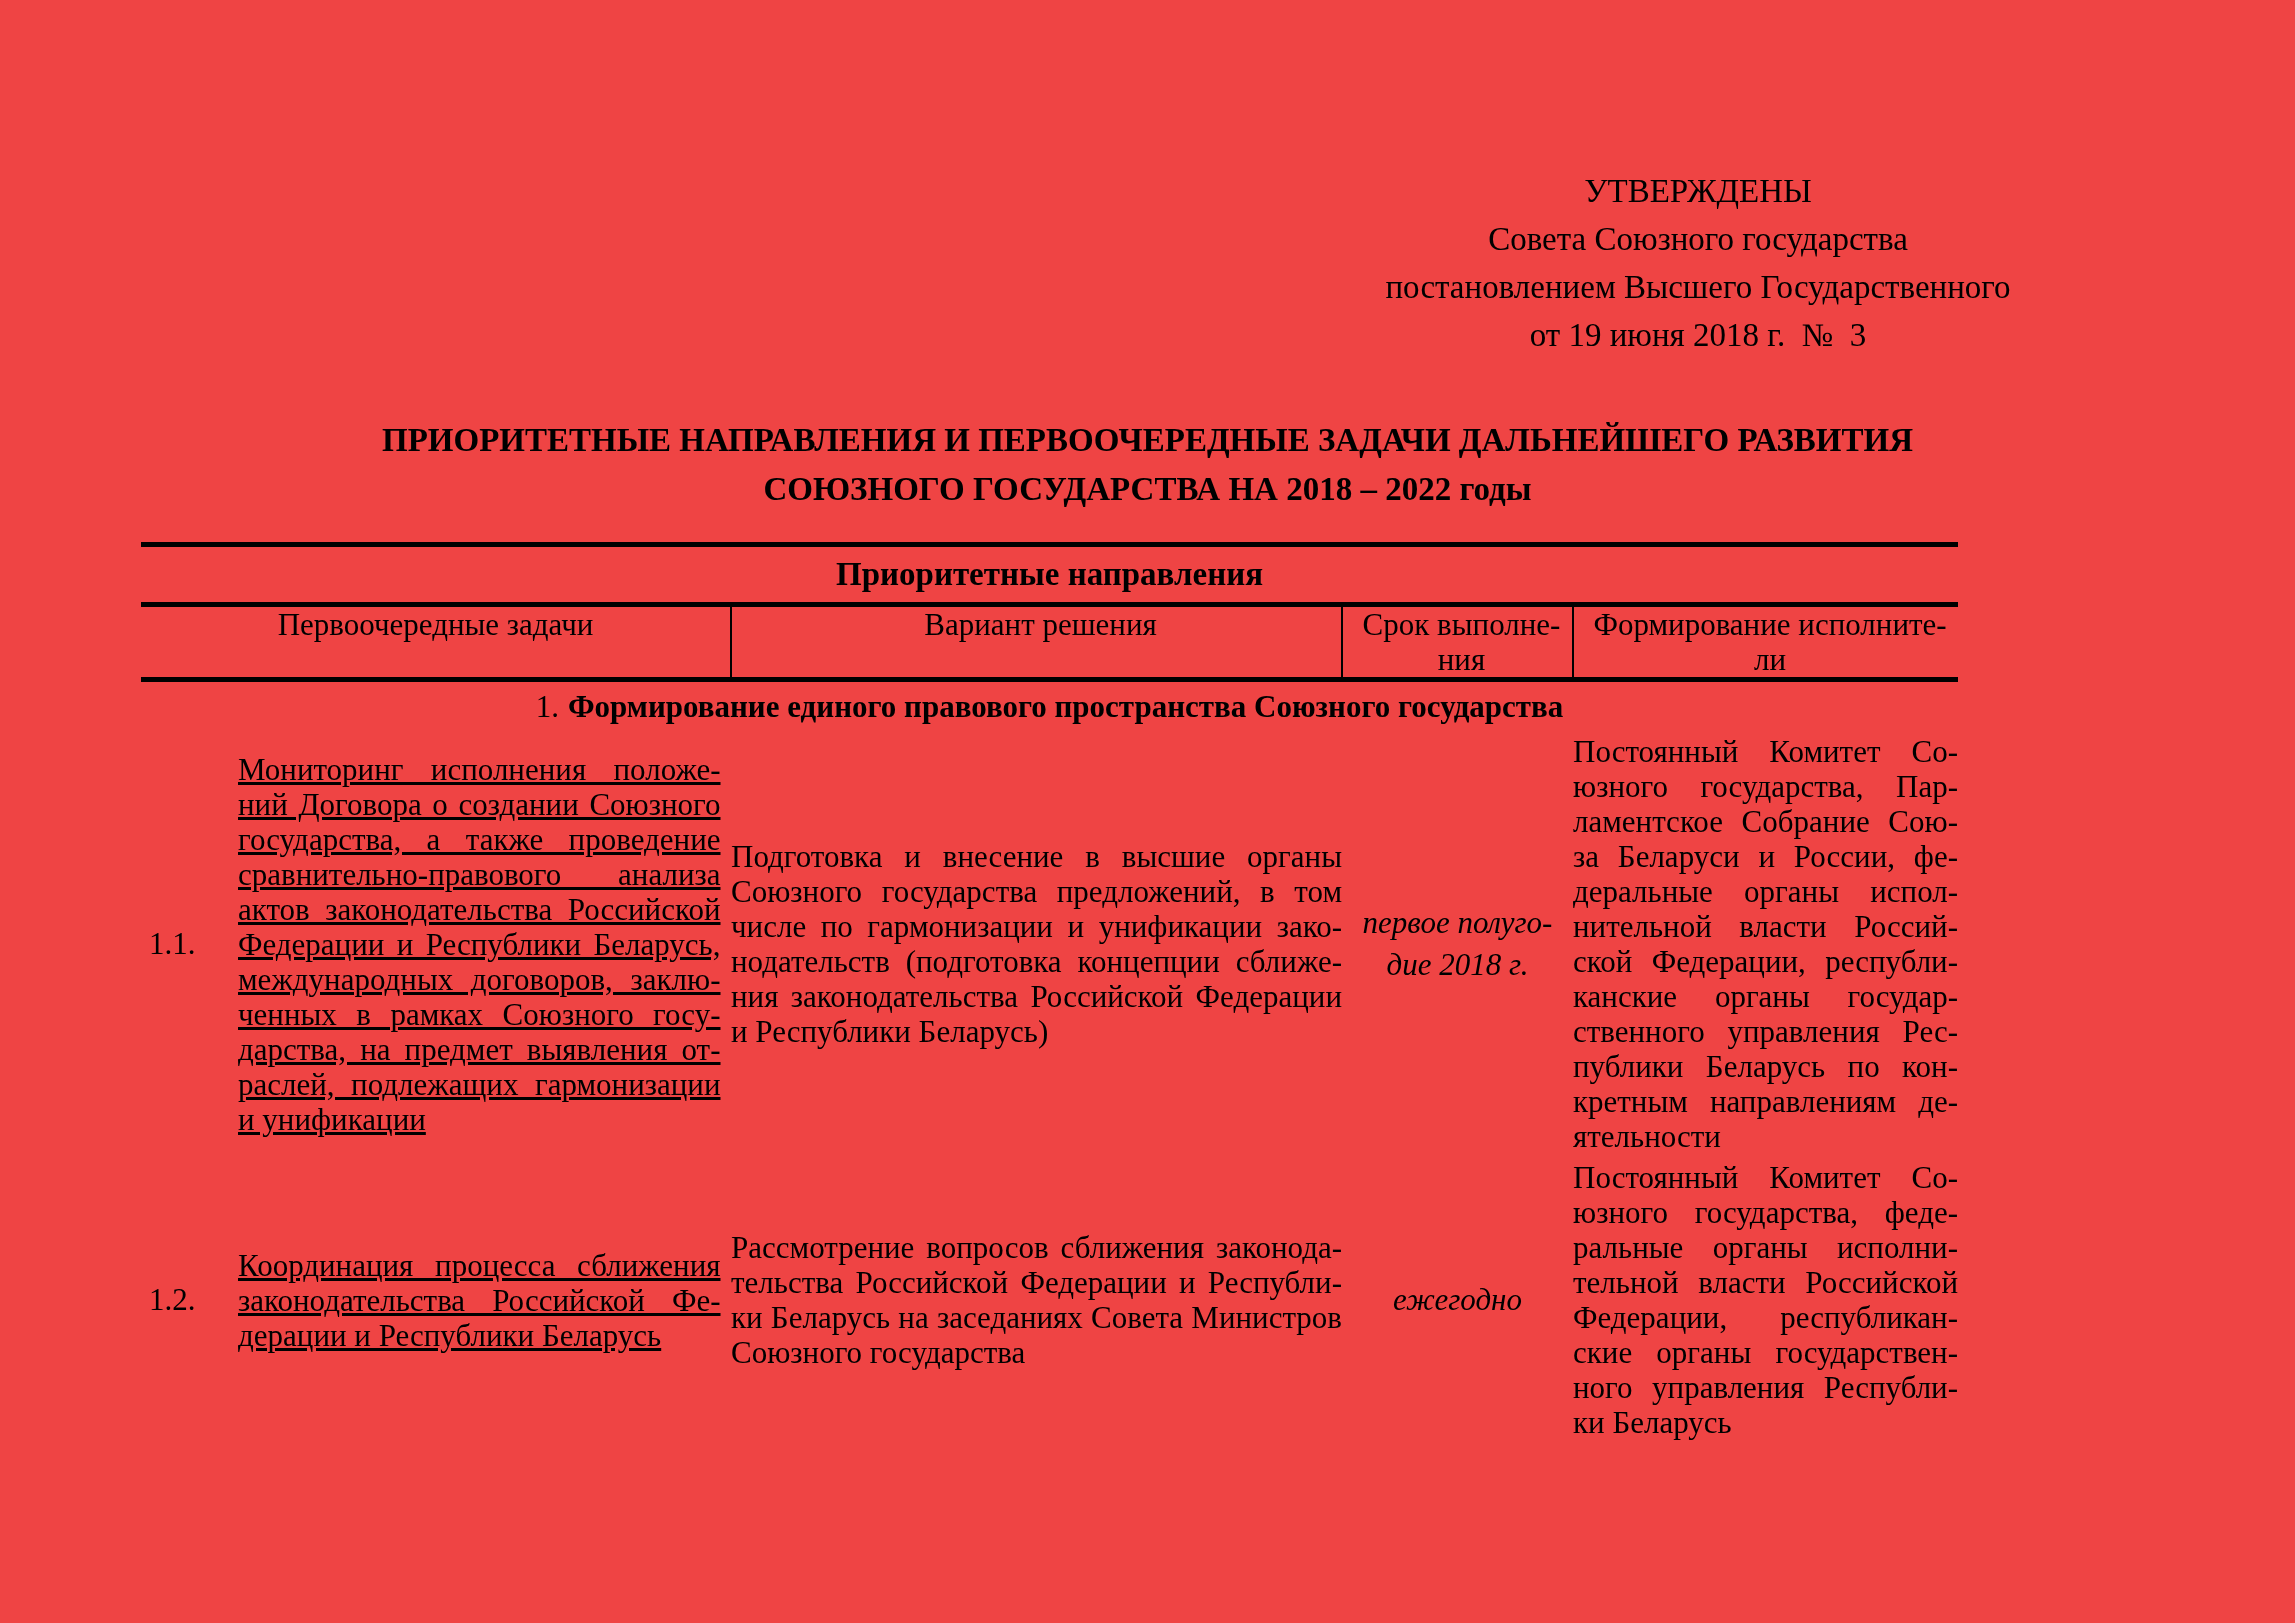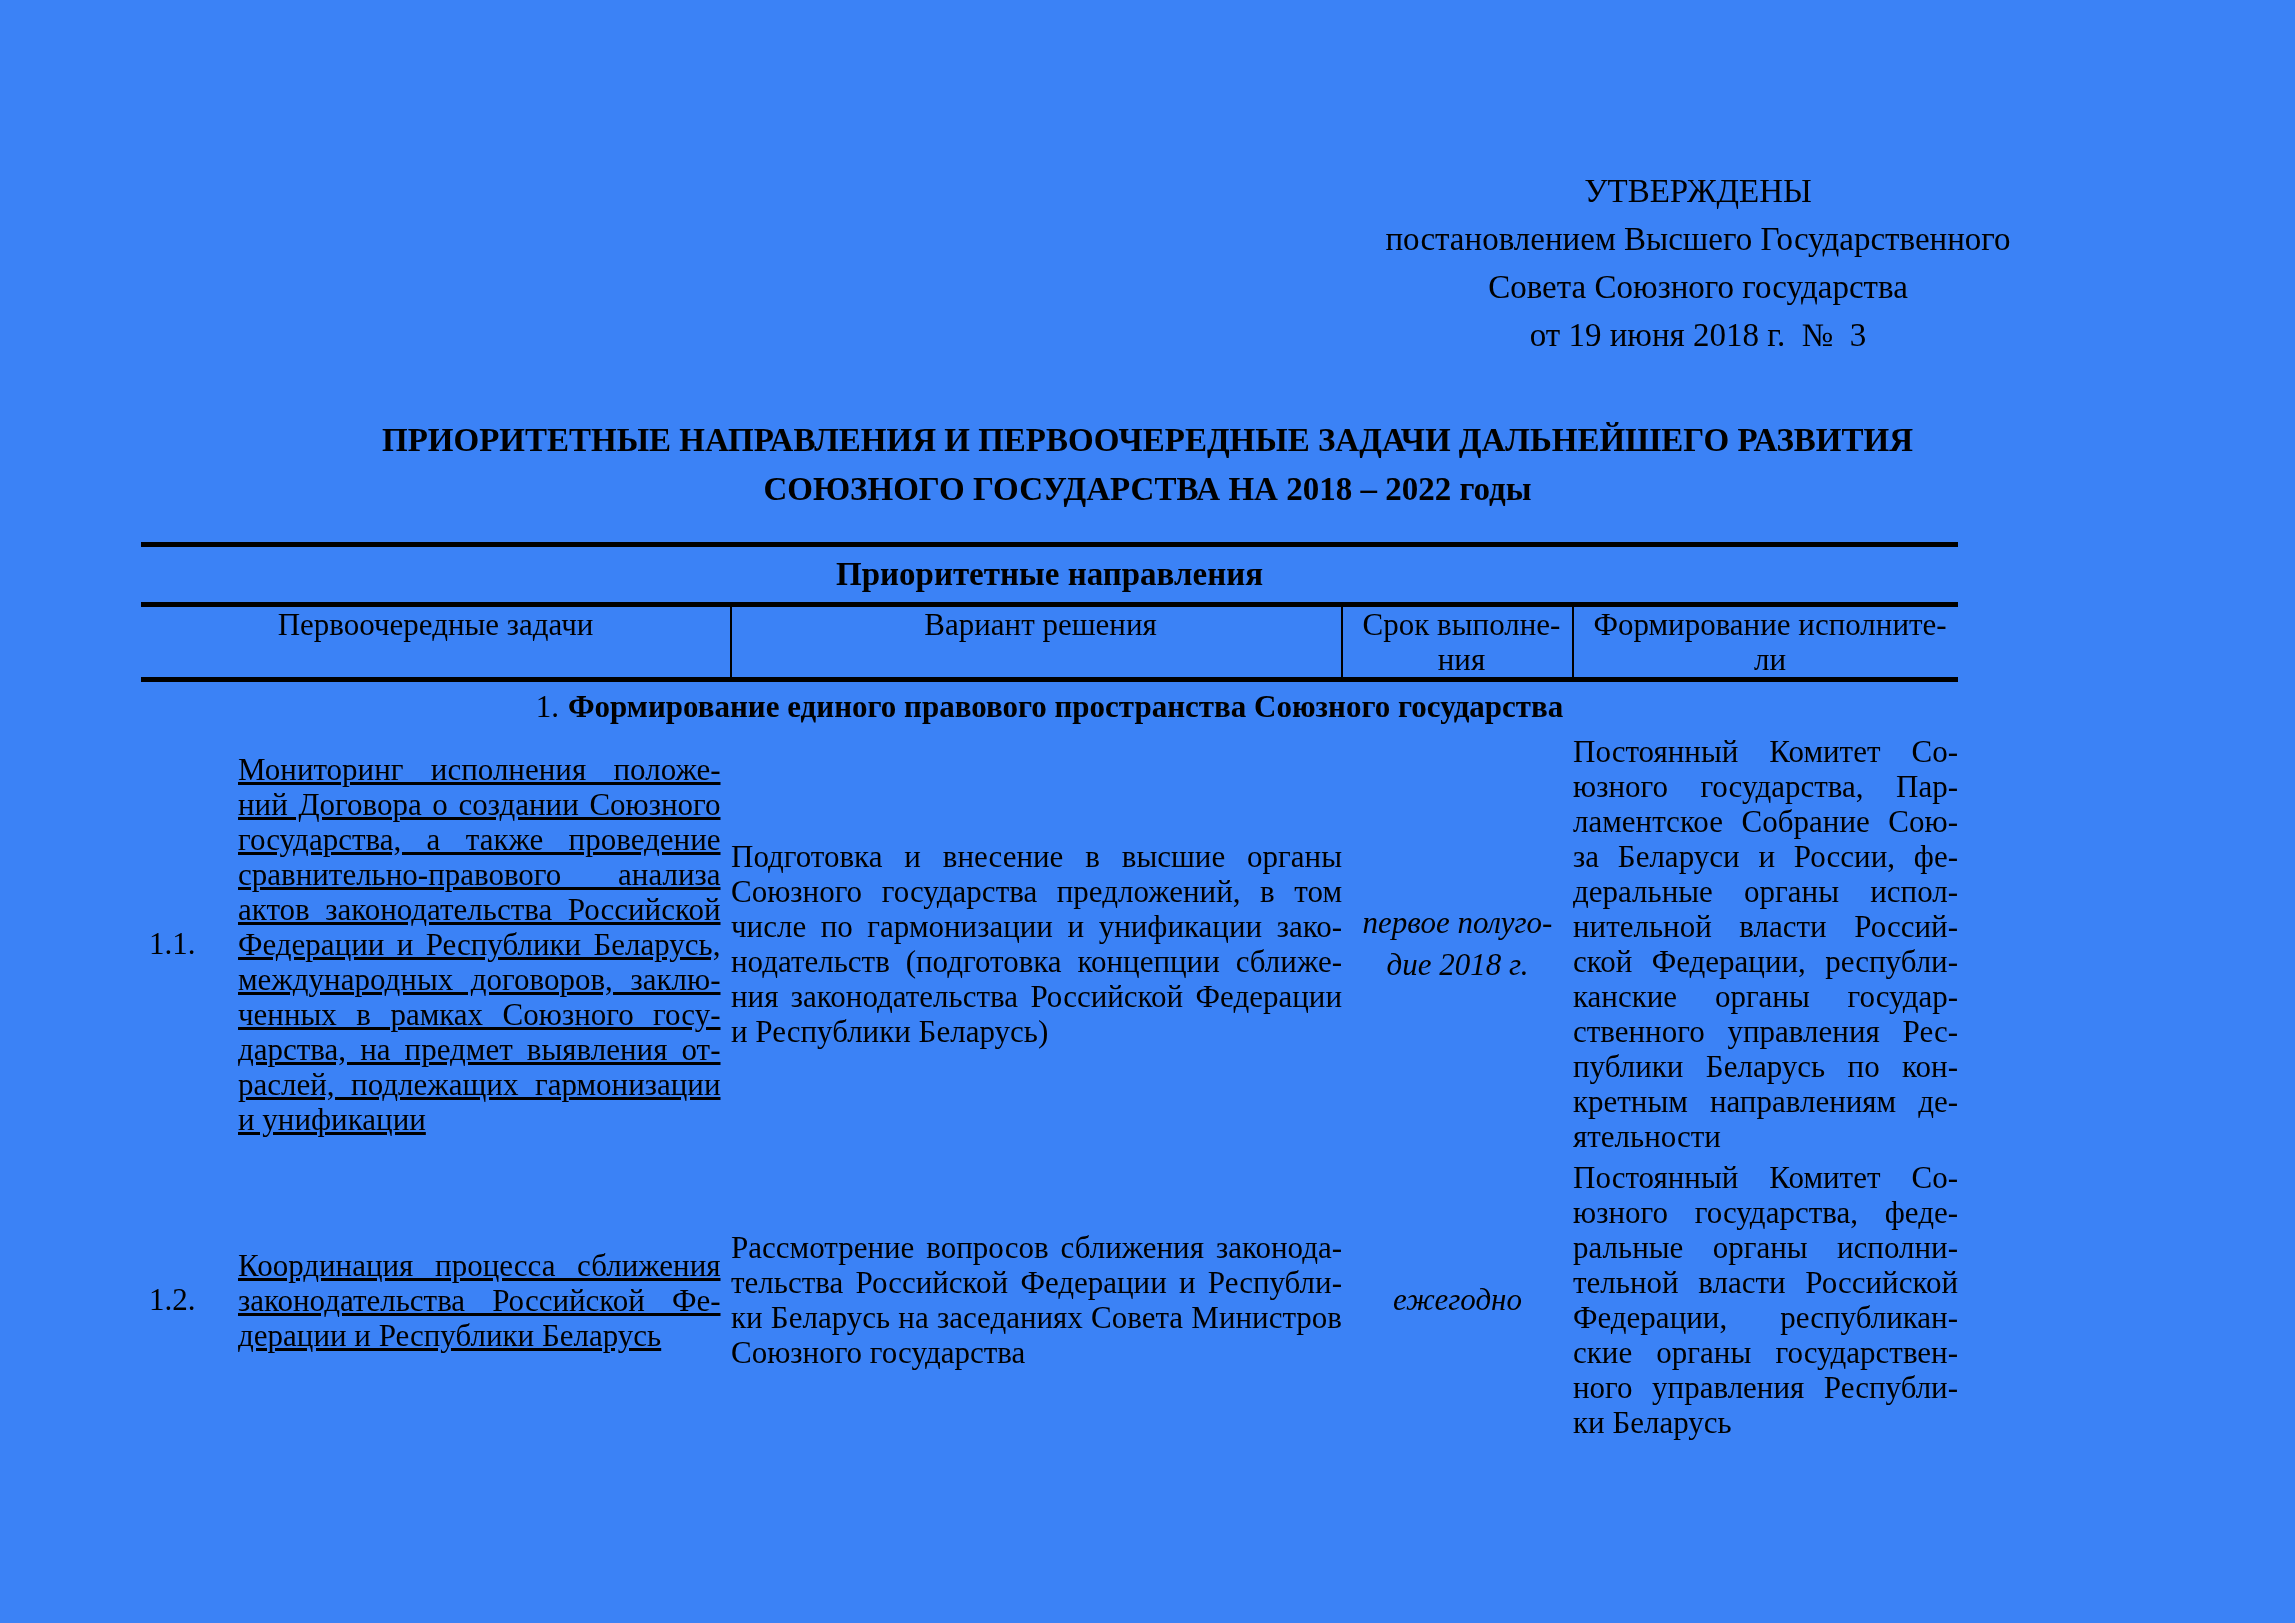--- a/index.html
+++ b/index.html
@@ -1,21 +1,21 @@
 <!DOCTYPE html>
 <html lang="ru" style="font-size:10.5px"><head>
 <meta charset="utf-8">
 <style>
   html, body { margin: 0; padding: 0; background: #ffffff; }
   body {
     width: 2295px; height: 1623px;
     color: #000;
     font-family: "Liberation Serif", "DejaVu Serif", serif;
   }
-  .page { position: relative; width: 2295px; height: 1623px; overflow: hidden; background: #3b82f6; }
+  .page { position: relative; width: 2295px; height: 1623px; overflow: hidden; background: #ef4444; }
 
   
   .approval {
     position: absolute; top: 167px; left: 1276px; width: 844px;
     font-size: 33px; line-height: 48px; text-align: center;
   }
 
   
   .doc-title {
     position: absolute; top: 416px; left: 0; width: 2295px;
@@ -66,22 +66,22 @@
   .approval .tl { line-height: 48px; }
   .cell-deadline .tl { line-height: 42px; font-style: italic; }
 </style>
 </head>
 <body>
 
 <div class="page">
 
   <div class="approval center-lines">
       <div class="tl">УТВЕРЖДЕНЫ</div>
+      <div class="tl">Совета Союзного государства</div>
       <div class="tl">постановлением Высшего Государственного</div>
-      <div class="tl">Совета Союзного государства</div>
       <div class="tl last">от 19 июня 2018 г.&nbsp; №&nbsp; 3</div>
     </div>
 
   <div class="doc-title">
     <div>ПРИОРИТЕТНЫЕ НАПРАВЛЕНИЯ И ПЕРВООЧЕРЕДНЫЕ ЗАДАЧИ ДАЛЬНЕЙШЕГО РАЗВИТИЯ</div>
     <div>СОЮЗНОГО ГОСУДАРСТВА НА 2018 – 2022 годы</div>
   </div>
 
   <table class="main-table">
     <colgroup>

